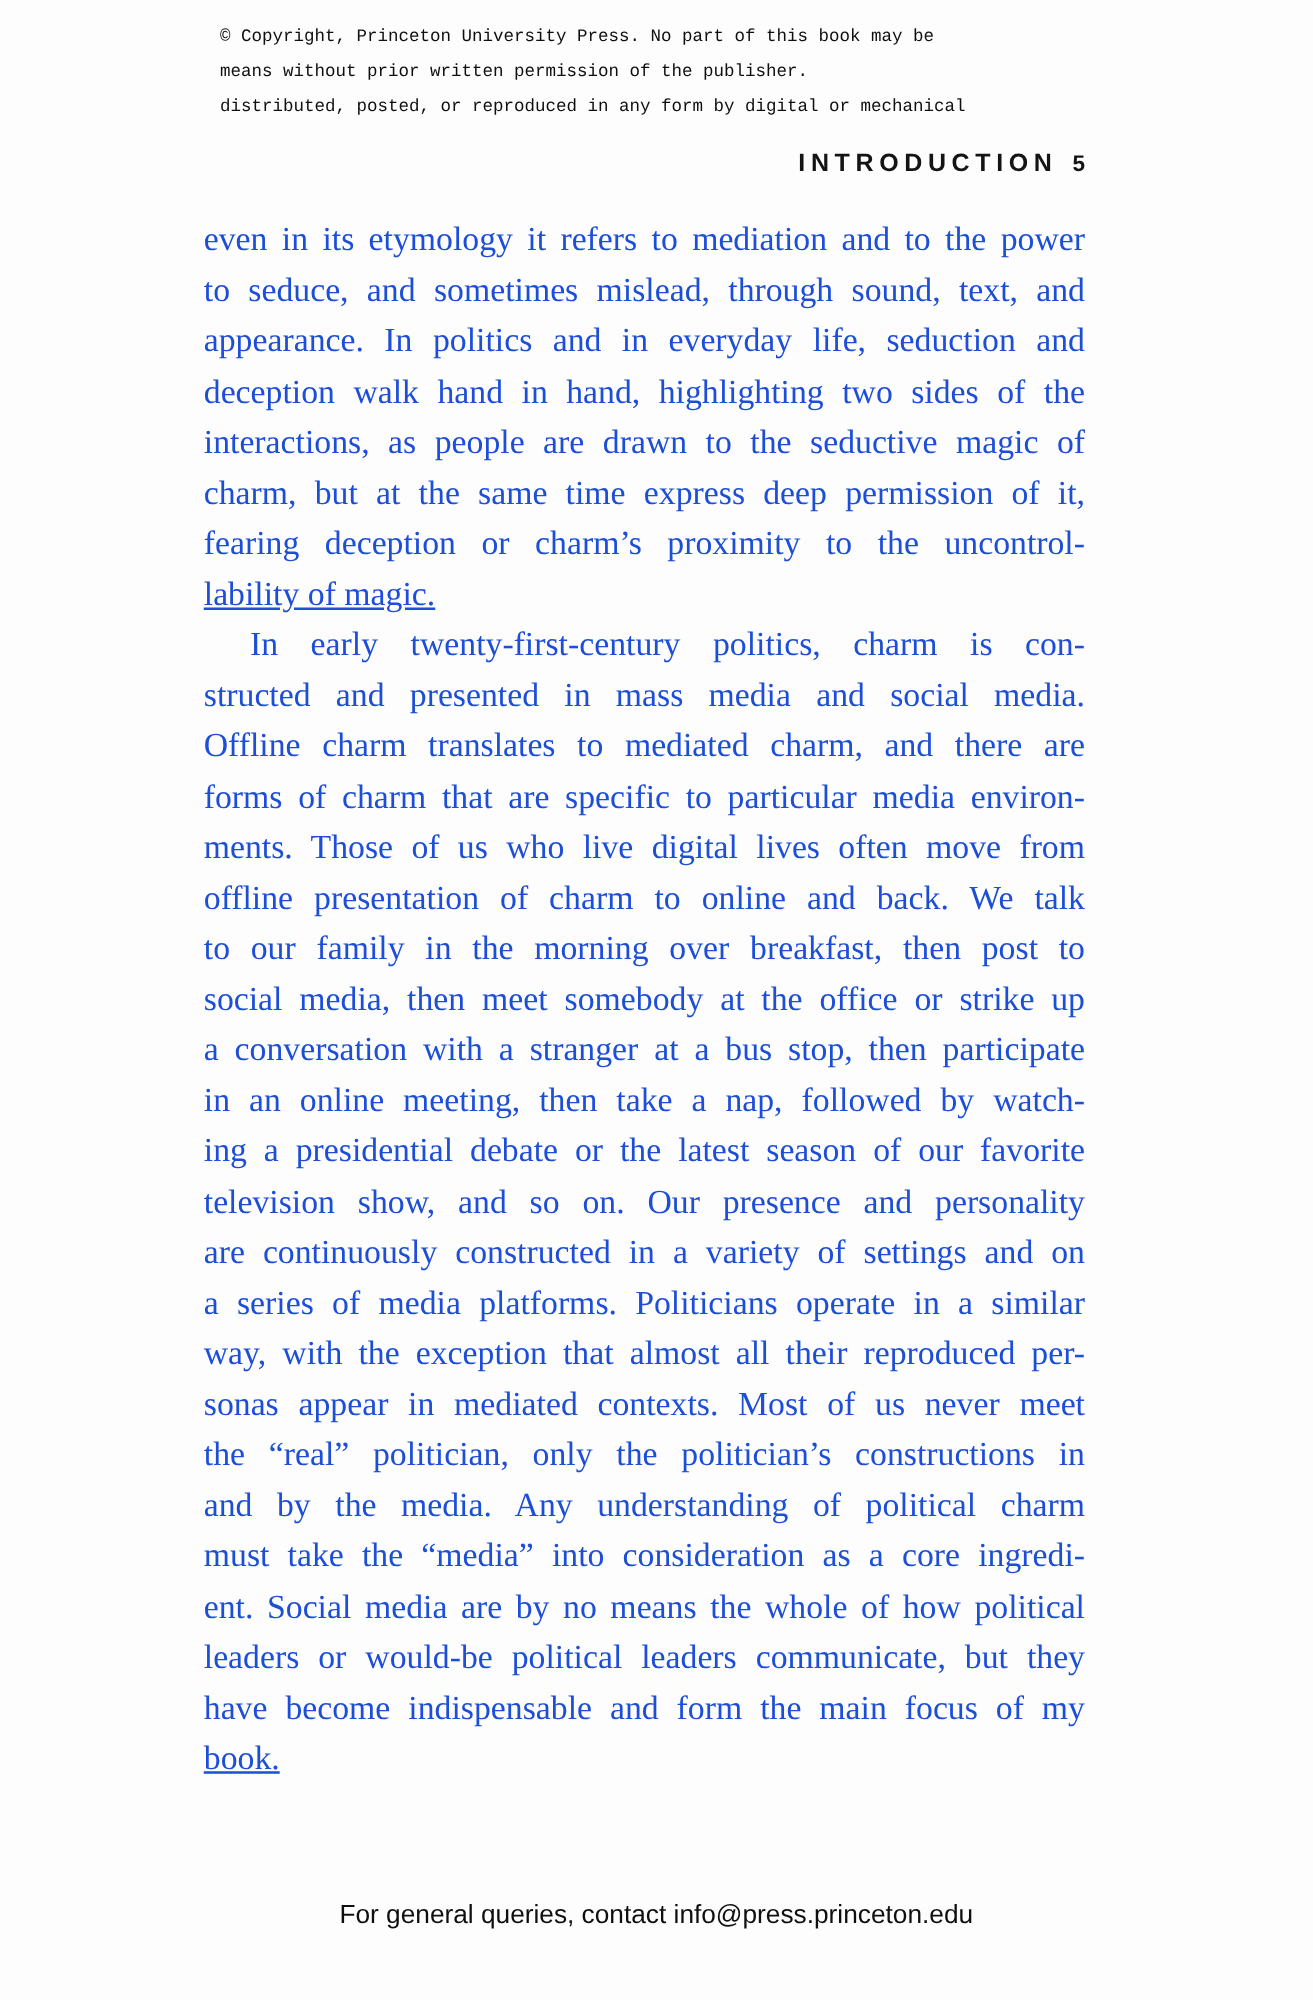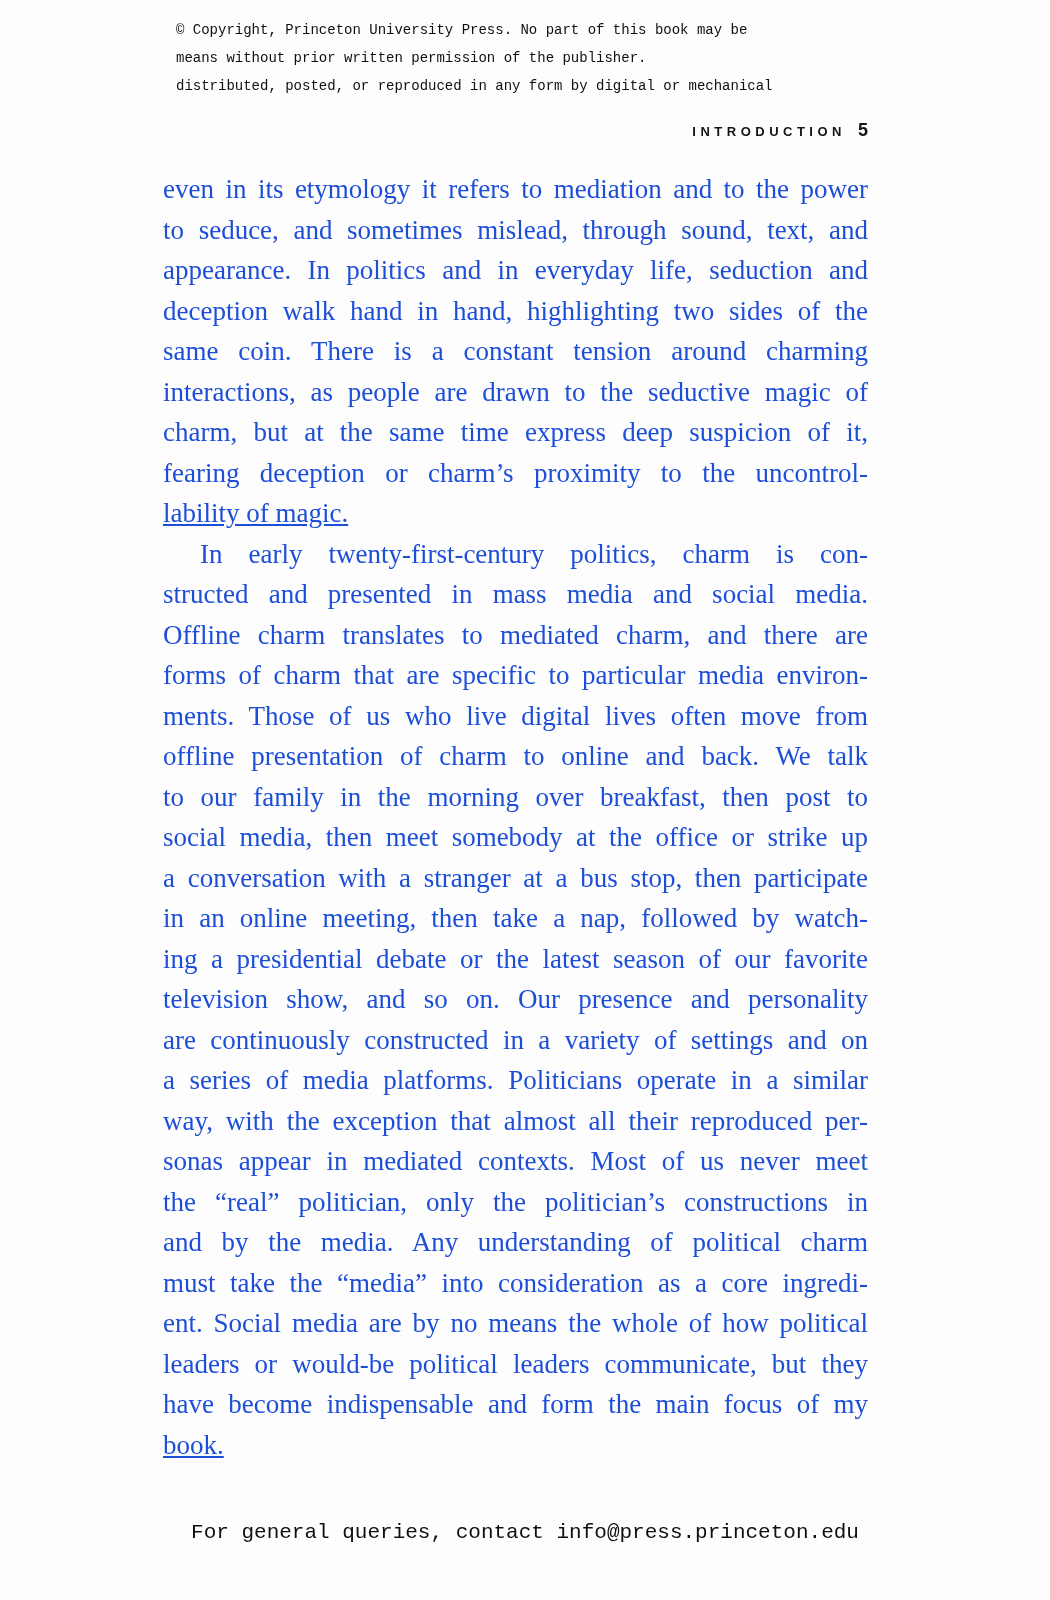--- a/index.html
+++ b/index.html
@@ -21,21 +21,21 @@
     color: #0f0f0f;
   }
   .running-head {
     width: 705px;
     margin: 20px 0 0 163px;
     text-align: right;
     font-family: "Liberation Sans", sans-serif;
     color: #141414;
   }
   .running-head .rh-title {
-    font-size: 13px;
+    font-size: 20px;
     letter-spacing: 4.5px;
     font-weight: 600;
   }
   .running-head .rh-pageno {
     font-size: 18px;
     font-weight: 700;
     margin-left: 12px;
     letter-spacing: 0;
   }
   .body-text {
@@ -56,21 +56,21 @@
   }
   .paragraph.indented .first-line {
     text-indent: 37px;
   }
   .footer {
     position: absolute;
     left: 0;
     bottom: 56px;
     width: 100%;
     text-align: center;
-    font-family: Liberation Mono, monospace;
+    font-family: Liberation Sans, sans-serif;
     font-size: 21px;
     color: #0f0f0f;
   }
 </style>
 </head>
 <body>
 
 <div class="copyright">
     <div class="copyright-line">© Copyright, Princeton University Press. No part of this book may be</div>
     <div class="copyright-line">means without prior written permission of the publisher.</div>
@@ -80,23 +80,22 @@
 <div class="running-head">
   <span class="rh-title">INTRODUCTION</span><span class="rh-pageno">5</span>
 </div>
 
 <div class="body-text">
     <div class="paragraph">
       <div class="line first-line">even in its etymology it refers to mediation and to the power</div>
       <div class="line">to seduce, and sometimes mislead, through sound, text, and</div>
       <div class="line">appearance. In politics and in everyday life, seduction and</div>
       <div class="line">deception walk hand in hand, highlighting two sides of the</div>
-      <div class="line">same coin. There is a constant tension around charming</div>
       <div class="line">interactions, as people are drawn to the seductive magic of</div>
-      <div class="line">charm, but at the same time express deep suspicion of it,</div>
+      <div class="line">charm, but at the same time express deep permission of it,</div>
       <div class="line">fearing deception or charm’s proximity to the uncontrol-</div>
       <div class="line last-line">lability of magic.</div>
     </div>
     <div class="paragraph indented">
       <div class="line first-line">In early twenty-first-century politics, charm is con-</div>
       <div class="line">structed and presented in mass media and social media.</div>
       <div class="line">Offline charm translates to mediated charm, and there are</div>
       <div class="line">forms of charm that are specific to particular media environ-</div>
       <div class="line">ments. Those of us who live digital lives often move from</div>
       <div class="line">offline presentation of charm to online and back. We talk</div>

